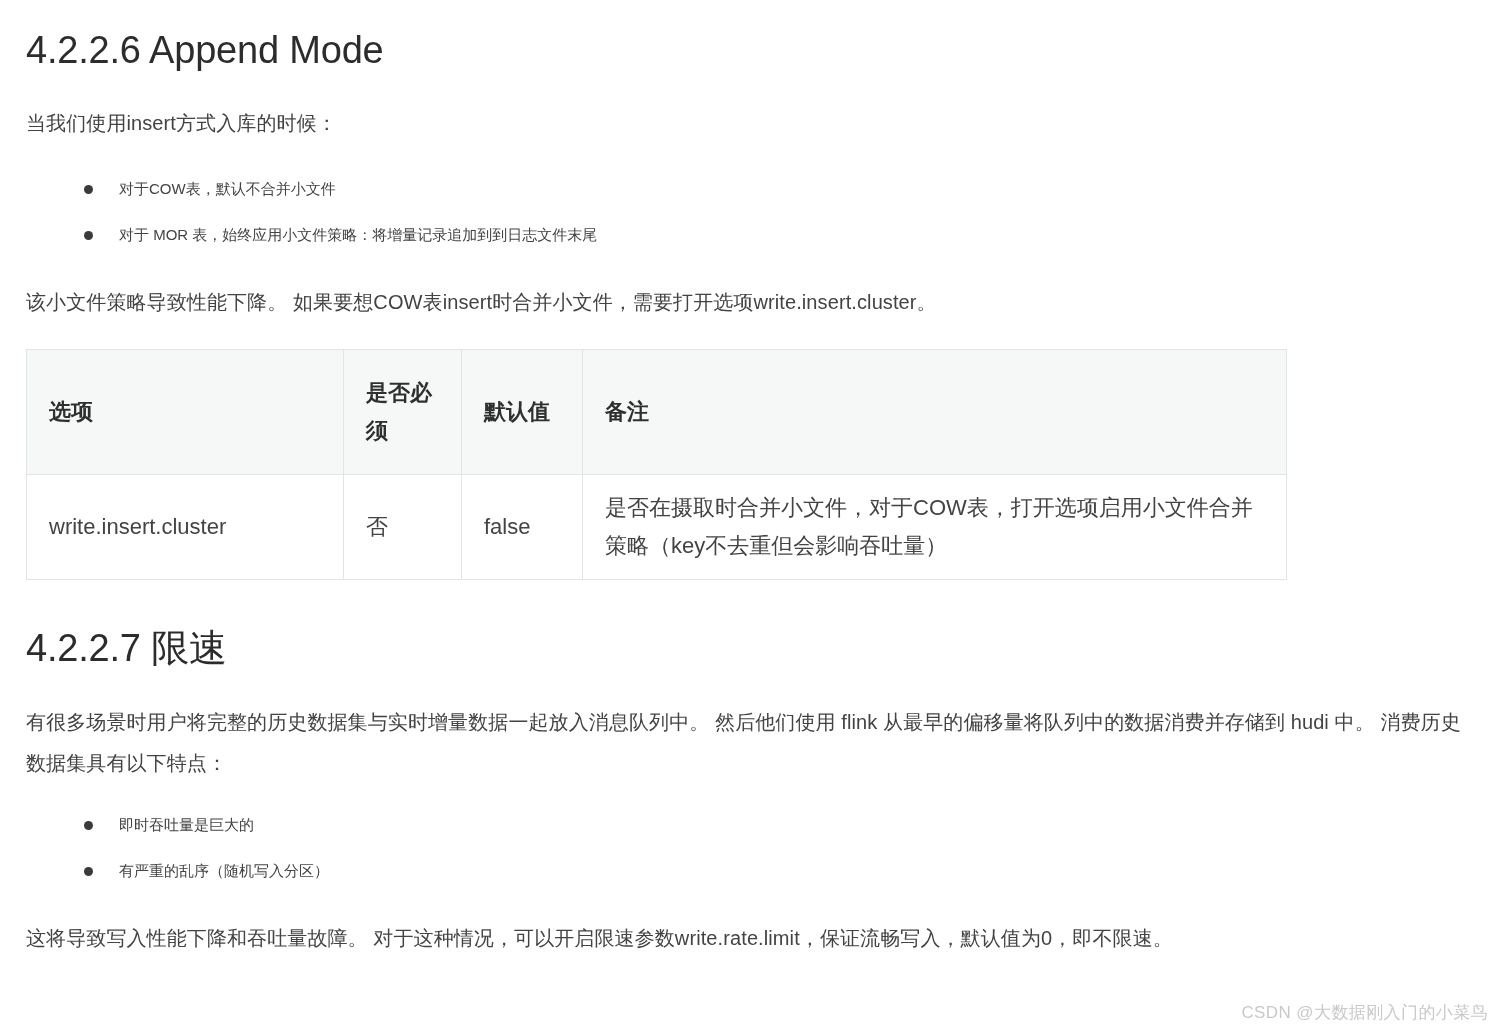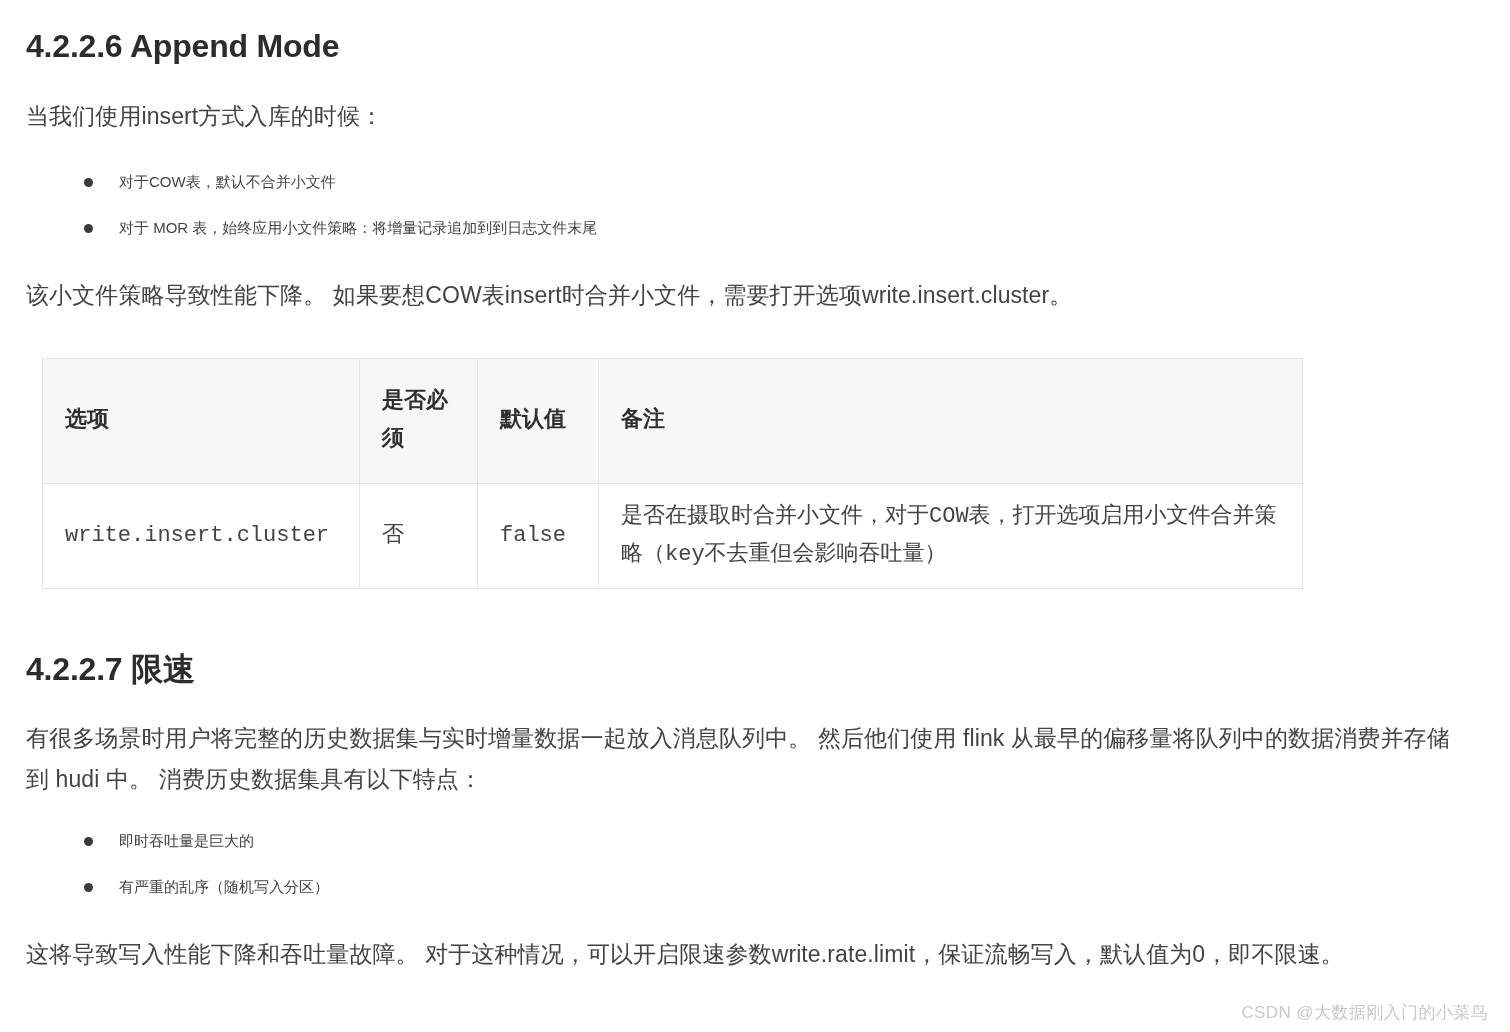--- a/index.html
+++ b/index.html
@@ -19,33 +19,33 @@
 
   .page {
     position: relative;
     width: 1510px;
     height: 1032px;
     box-sizing: border-box;
     padding: 18px 44px 0 26px;
   }
 
   h2.section-heading {
-    font-size: 32px;
-    font-weight: bold;
+    font-size: 38px;
+    font-weight: normal;
     color: #2c2c2c;
     margin: 0;
     letter-spacing: -0.2px;
     line-height: 1.3;
   }
 
   .h-6 { padding-top: 8px; }
   .h-7 { padding-top: 10px; }
 
   p.body-text {
-    font-size: 23px;
+    font-size: 20px;
     line-height: 41px;
     color: #434343;
     margin: 0;
     letter-spacing: 0.1px;
   }
 
   .gap-28 { height: 28px; }
   .gap-22 { height: 22px; }
   .gap-18 { height: 18px; }
   .gap-34 { height: 34px; }
@@ -70,24 +70,23 @@
     top: 19px;
     width: 9px;
     height: 9px;
     border-radius: 50%;
     background: #3a3a3a;
   }
 
   table.options-table {
     border-collapse: collapse;
     width: 1261px;
-    margin: 16px;
+    margin: 0;
     table-layout: fixed;
     background: #ffffff;
-    font-family: Liberation Mono, monospace;
   }
   table.options-table th,
   table.options-table td {
     border: 1px solid #dfe5e9;
     vertical-align: middle;
     text-align: left;
     font-size: 22px;
     line-height: 38px;
     color: #434343;
     padding: 14px 22px;

